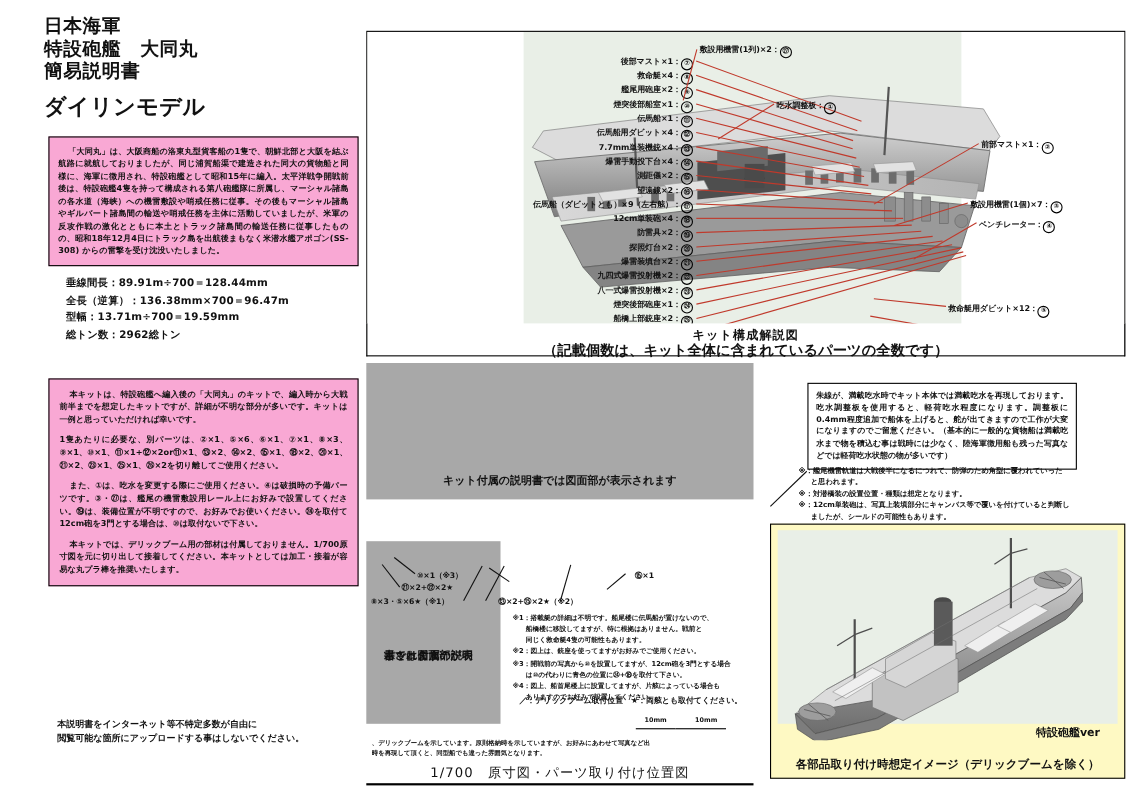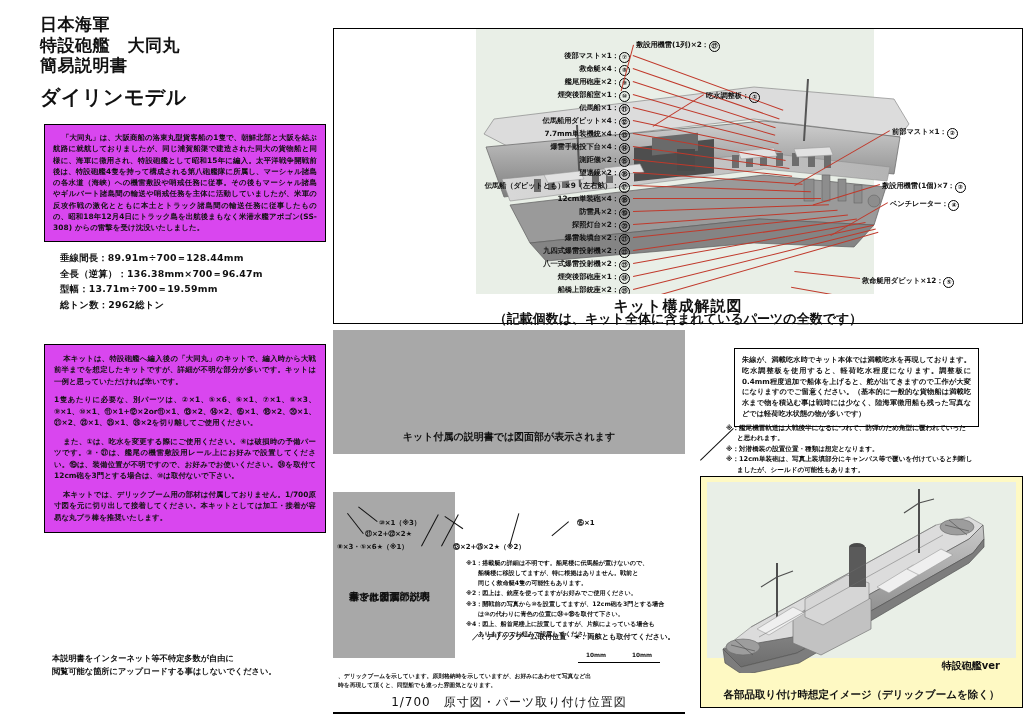--- a/index.html
+++ b/index.html
@@ -10,21 +10,21 @@
   }
   .abs{position:absolute;}
   
   #title-block{left:40px;top:14px;width:290px;}
   #title-block .ln{font-weight:bold;letter-spacing:.5px;line-height:1.22;}
   .t1{font-size:17px;}
   .t2{font-size:17px;}
   .t3{font-size:17px;}
   .t4{font-size:20px;margin-top:9px;font-weight:normal;}
 
-  .boxed{border:1.6px solid #000;background:#d946ef;box-sizing:border-box;}
+  .boxed{border:1.6px solid #000;background:#f9a8d4;box-sizing:border-box;}
   #history-box{left:44px;top:124px;width:282px;padding:7px 8px 8px 8px;}
   #history-box p{margin:0;font-size:7.4px;line-height:1.52;text-align:justify;font-weight:bold;letter-spacing:.1px;}
   #history-box p .ind{display:inline-block;width:9px;}
 
   #spec-list{left:60px;top:250px;width:270px;font-size:9.4px;line-height:1.65;font-weight:bold;letter-spacing:.2px;}
 
   #kit-box{left:44px;top:344px;width:282px;padding:8px 9px 9px 9px;}
   #kit-box p{margin:0 0 7px 0;font-size:7.4px;line-height:1.55;text-align:justify;font-weight:bold;letter-spacing:.05px;}
   #kit-box p:last-child{margin-bottom:0;}
   #kit-box .ind{display:inline-block;width:9px;}
@@ -46,21 +46,21 @@
   .diag-white{position:absolute;background:#fff;}
 
   .lbl{position:absolute;font-size:7.3px;font-weight:bold;white-space:nowrap;letter-spacing:-.1px;}
   .lbl.r{text-align:right;}
   .circ{display:inline-block;border:1px solid #000;border-radius:50%;width:9px;height:9px;line-height:8px;text-align:center;font-size:6px;vertical-align:-1px;}
 
   .leader{position:absolute;height:0;border-top:1px solid #c0392b;transform-origin:0 0;}
   .leaderblk{position:absolute;height:0;border-top:1px solid #111;transform-origin:0 0;}
 
   .cap{position:absolute;width:100%;text-align:center;font-weight:bold;}
-  #cap1{top:3px;font-size:15px;letter-spacing:1px;}
+  #cap1{top:3px;font-size:11px;letter-spacing:1px;}
   #cap1b{top:16px;font-size:13px;letter-spacing:0;}
 
   #gray-plate{position:absolute;left:0;top:0;width:352px;height:124px;background:#a8a8a8;}
   #gray-plate span{position:absolute;left:0;right:0;bottom:10px;text-align:center;font-size:10px;font-weight:bold;color:#111;}
   #gray-plate2{position:absolute;left:0;top:16px;width:122px;height:166px;background:#a8a8a8;}
   #gray-plate2 span{position:absolute;left:8px;top:48px;right:6px;font-size:10px;font-weight:bold;line-height:1.75;color:#111;}
 
   #draft-box{left:734px;top:348px;width:245px;padding:6px 7px;border:1.4px solid #000;background:#fff;box-sizing:border-box;}
   #draft-box p{margin:0;font-size:7.2px;line-height:1.5;font-weight:bold;text-align:justify;}
 

